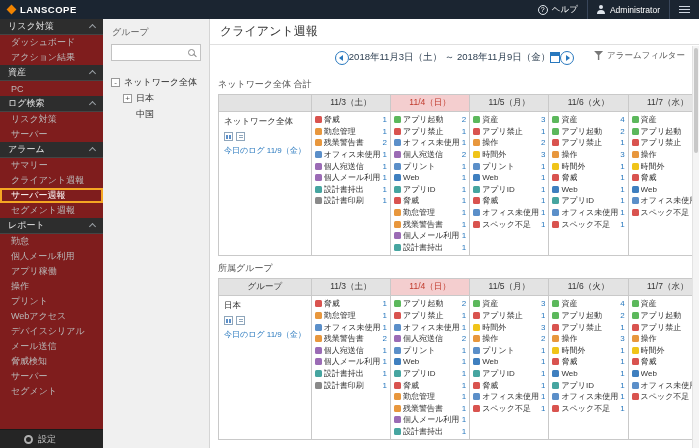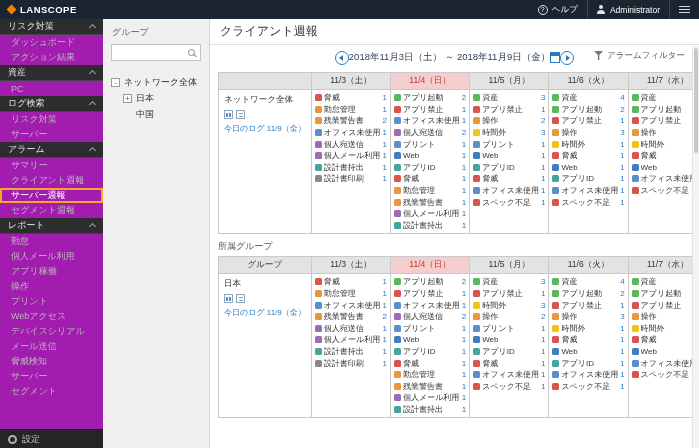--- a/index.html
+++ b/index.html
@@ -18,26 +18,26 @@
   .person { width:9px; height:9px; position:relative; }
   .person::before { content:''; position:absolute; top:0; left:2.5px; width:4px; height:4px; border-radius:50%; background:#dfe5ec; }
   .person::after { content:''; position:absolute; bottom:0; left:0.5px; width:8px; height:4px; border-radius:4px 4px 0 0; background:#dfe5ec; }
   .burger { width:11px; height:7px; border-top:1px solid #cfd6df; border-bottom:1px solid #cfd6df; position:relative; }
   .burger::after { content:''; position:absolute; left:0; right:0; top:2px; height:1px; background:#cfd6df; }
 
   
   .layout { position:absolute; top:19px; left:0; right:0; bottom:0; display:flex; }
 
   
-  .sidebar { width:103px; flex:none; background:#a21caf; position:relative; overflow:hidden; }
+  .sidebar { width:103px; flex:none; background:#7f1d1d; position:relative; overflow:hidden; }
   .sec-h { height:16px; background:#2d2d2d; color:#e2e2e2; font-size:9px; display:flex; align-items:center; justify-content:space-between; padding:0 8px; border-bottom:1px solid #444; cursor:pointer; }
   .chev { width:5px; height:5px; border-left:1px solid #9aa0a6; border-top:1px solid #9aa0a6; transform:rotate(45deg); margin-top:2px; }
   .sec-i { height:15px; color:#b9b9b9; font-size:9px; display:flex; align-items:center; padding:0 8px 0 11px; cursor:pointer; white-space:nowrap; }
   .sec-i.hl { outline:2px solid #f5a623; outline-offset:-2px; color:#fff; }
-  .side-footer { position:absolute; bottom:0; left:0; right:0; height:19px; background:#252525; border-top:1px solid #1a1a1a; color:#c8c8c8; display:flex; align-items:center; gap:5px; padding:0 8px; font-size:9px; cursor:pointer; }
+  .side-footer { position:absolute; bottom:0; left:0; right:0; height:19px; background:#252525; border-top:1px solid #1a1a1a; color:#c8c8c8; display:flex; align-items:center; gap:5px; padding:0 24px; font-size:9px; cursor:pointer; }
   .gear { width:9px; height:9px; border:2px solid #b0b0b0; border-radius:50%; }
 
   
   .gpanel { width:107px; flex:none; background:#f0f0f0; border-right:1px solid #d5d5d5; font-size:9px; }
   .gp-title { padding:7px 9px 5px; color:#666; }
   .gp-search { margin:0 8px; height:17px; background:#fff; border:1px solid #c2c2c2; display:flex; align-items:center; }
   .gp-search input { flex:1; min-width:0; border:none; outline:none; background:transparent; font-size:8.5px; padding:0 3px; font-family:inherit; }
   .mag { width:7px; height:7px; border:1px solid #888; border-radius:50%; position:relative; margin-right:5px; flex:none; cursor:pointer; }
   .mag::after { content:''; position:absolute; width:4px; height:1px; background:#888; transform:rotate(45deg); right:-3px; bottom:-1px; }
   .gp-tree { margin-top:13px; }
@@ -189,20 +189,21 @@
       <span class="navbtn">
           <span class="tri l"></span>
         </span>
       <span class="daterange">2018年11月3日（土） ～ 2018年11月9日（金）</span>
       <span class="cal"></span>
       <span class="navbtn">
           <span class="tri r"></span>
         </span>
     </div>
     <div class="tables" id="tables">
+        <div class="sec-title">ネットワーク全体 合計</div>
         <table class="report-table">
           <thead>
             <tr>
               <th class="corner"></th>
               <th>11/3（土）</th>
               <th class="sun">11/4（日）</th>
               <th>11/5（月）</th>
               <th>11/6（火）</th>
               <th>11/7（水）</th>
             </tr>

